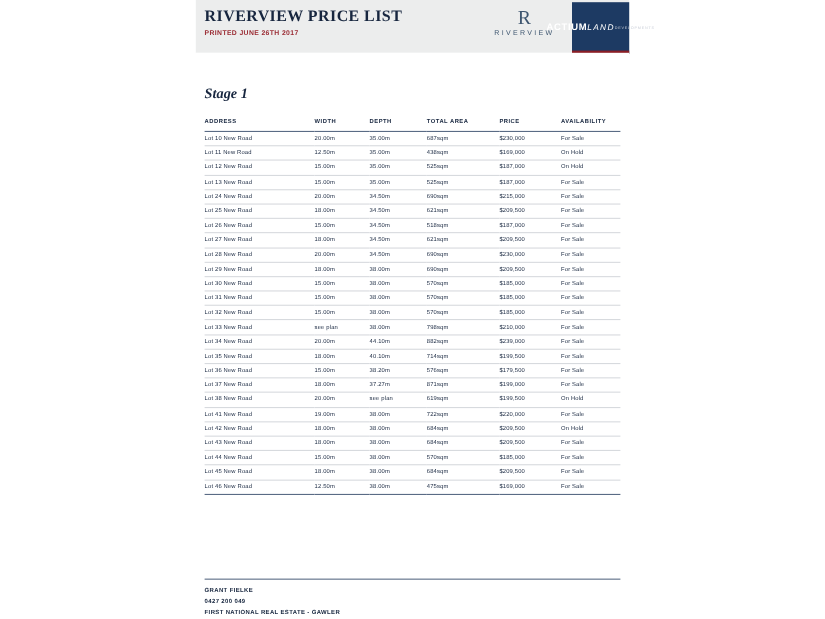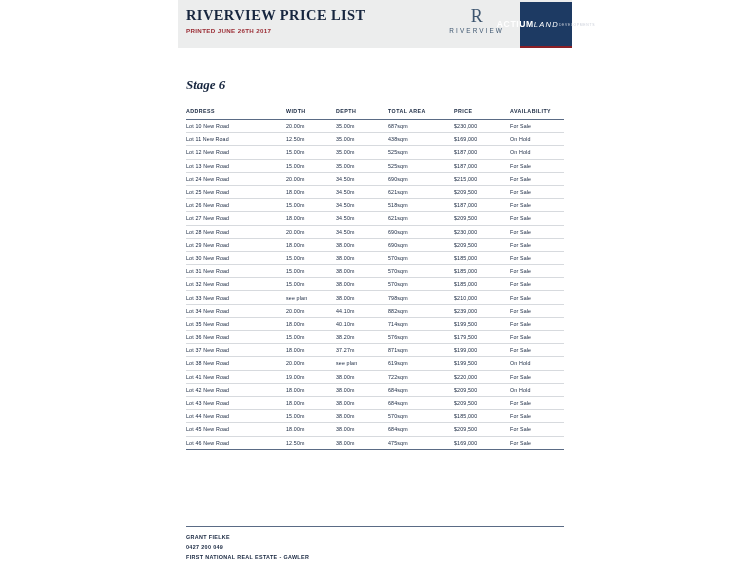--- a/index.html
+++ b/index.html
@@ -201,21 +201,21 @@
       </div>
       <div class="actium-logo">
         <div class="ac-top">ACTIUM</div>
         <div class="ac-mid">LAND</div>
         <div class="ac-bot">DEVELOPMENTS</div>
       </div>
     </div>
   </div>
 
   <div class="sheet">
-    <div class="stage-title">Stage 6</div>
+    <div class="stage-title">Stage 1</div>
 
     <table class="price">
       <colgroup>
         <col class="c-address">
           <col class="c-width">
           <col class="c-depth">
         <col class="c-area">
           <col class="c-price">
           <col class="c-avail">
       </colgroup>

